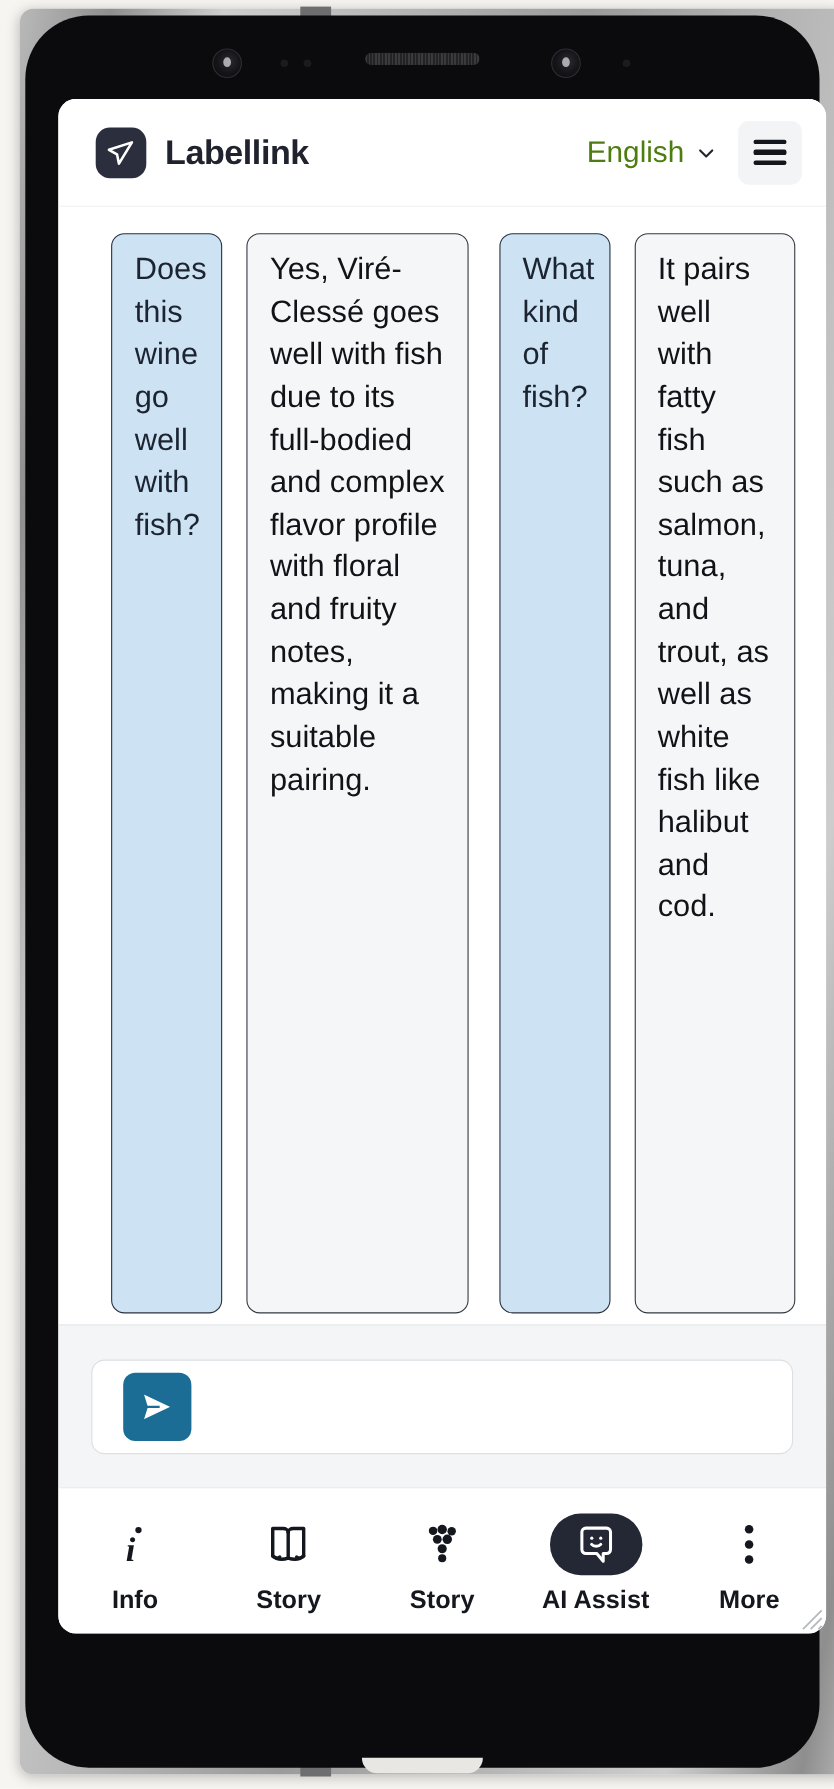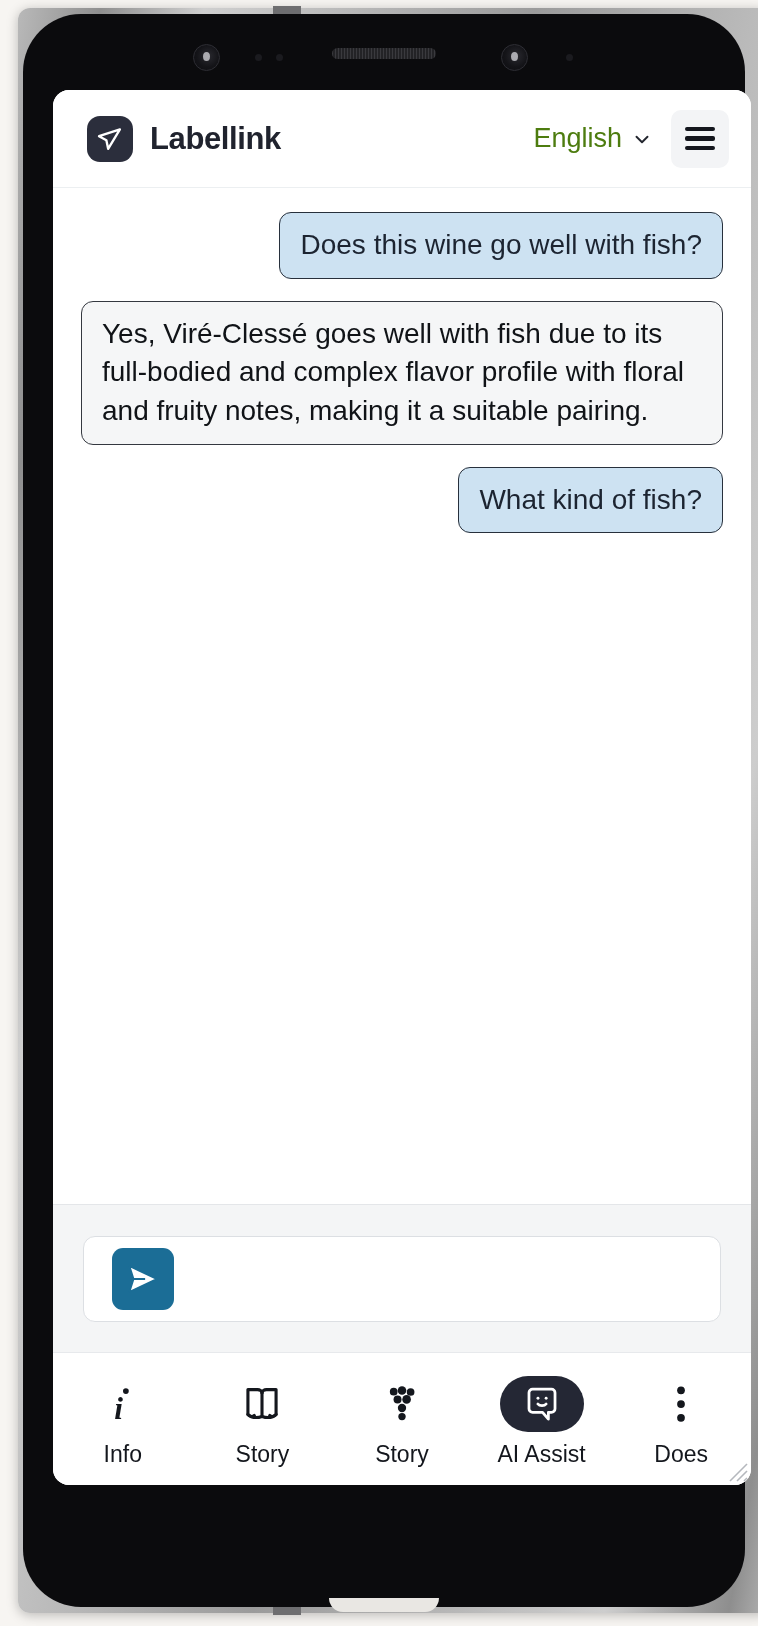--- a/index.html
+++ b/index.html
@@ -141,23 +141,23 @@
     display:block;
     width: 30px; height: 4.5px;
     border-radius: 2px;
     background: #14161d;
   }
 
   
   #chat-area {
     flex: 1 1 auto;
     background: #ffffff;
-    padding: 24px 28px 10px 28px;
-    display: flex;
-    flex-direction: column;
+    padding: 24px 28px 10px 42px;
+    display: flex;
+    flex-direction: row;
     gap: 22px;
     overflow: hidden;
   }
   .msg-row { display: flex; }
   .msg-row.user { justify-content: flex-end; }
   .msg-row.bot  { justify-content: flex-start; }
 
   .bubble {
     border: 1.6px solid #2c2f38;
     border-radius: 12px;
@@ -235,21 +235,21 @@
     padding-top: 6px;
   }
   .nav-icon-wrap {
     width: 84px; height: 56px;
     display: flex; align-items: center; justify-content: center;
     border-radius: 28px;
   }
   .nav-item.active .nav-icon-wrap { background: #242734; }
   .nav-label {
     font-size: 23px;
-    font-weight: normal;
+    font-weight: bold;
     color: #14171d;
   }
   #resize-handle {
     position: absolute;
     right: 3px; bottom: 3px;
     width: 30px; height: 30px;
     pointer-events: auto;
     cursor: nwse-resize;
   }
 </style>
@@ -302,20 +302,23 @@
 
       <div id="chat-area">
         <div class="msg-row user">
           <div class="bubble user">Does this wine go well with fish?</div>
         </div>
         <div class="msg-row bot">
           <div class="bubble bot">Yes, Viré-Clessé goes well with fish due to its full-bodied and complex flavor profile with floral and fruity notes, making it a suitable pairing.</div>
         </div>
         <div class="msg-row user">
           <div class="bubble user">What kind of fish?</div>
+        </div>
+        <div class="msg-row bot">
+          <div class="bubble bot">It pairs well with fatty fish such as salmon, tuna, and trout, as well as white fish like halibut and cod.</div>
         </div>
       </div>
 
       <div id="composer">
         <div id="composer-box">
           <button id="send-button">
             <svg width="34" height="34" viewBox="0 0 24 24" fill="#ffffff" stroke="#1b6d96" stroke-width="1.1" stroke-linejoin="round">
               <path d="M2.6 3.1 L21.6 12 L2.6 20.9 L5.4 12 Z"></path>
               <path d="M5.4 12 L13.5 12" stroke="#1b6d96" stroke-width="1.4" fill="none"></path>
             </svg>
@@ -375,21 +378,21 @@
         </div>
 
         <div class="nav-item">
           <div class="nav-icon-wrap">
             <svg width="14" height="40" viewBox="0 0 8 32" fill="#14171d">
               <circle cx="4" cy="5" r="3.1"></circle>
               <circle cx="4" cy="16" r="3.1"></circle>
               <circle cx="4" cy="27" r="3.1"></circle>
             </svg>
           </div>
-          <span class="nav-label">Does</span>
+          <span class="nav-label">More</span>
         </div>
 
         <div id="resize-handle">
           <svg width="30" height="30" viewBox="0 0 30 30" stroke="#b5b8bd" stroke-width="1.6" fill="none">
             <path d="M29 12 L12 29"></path>
             <path d="M29 19 L19 29"></path>
             <path d="M29 26 L26 29"></path>
           </svg>
         </div>
       </div>

